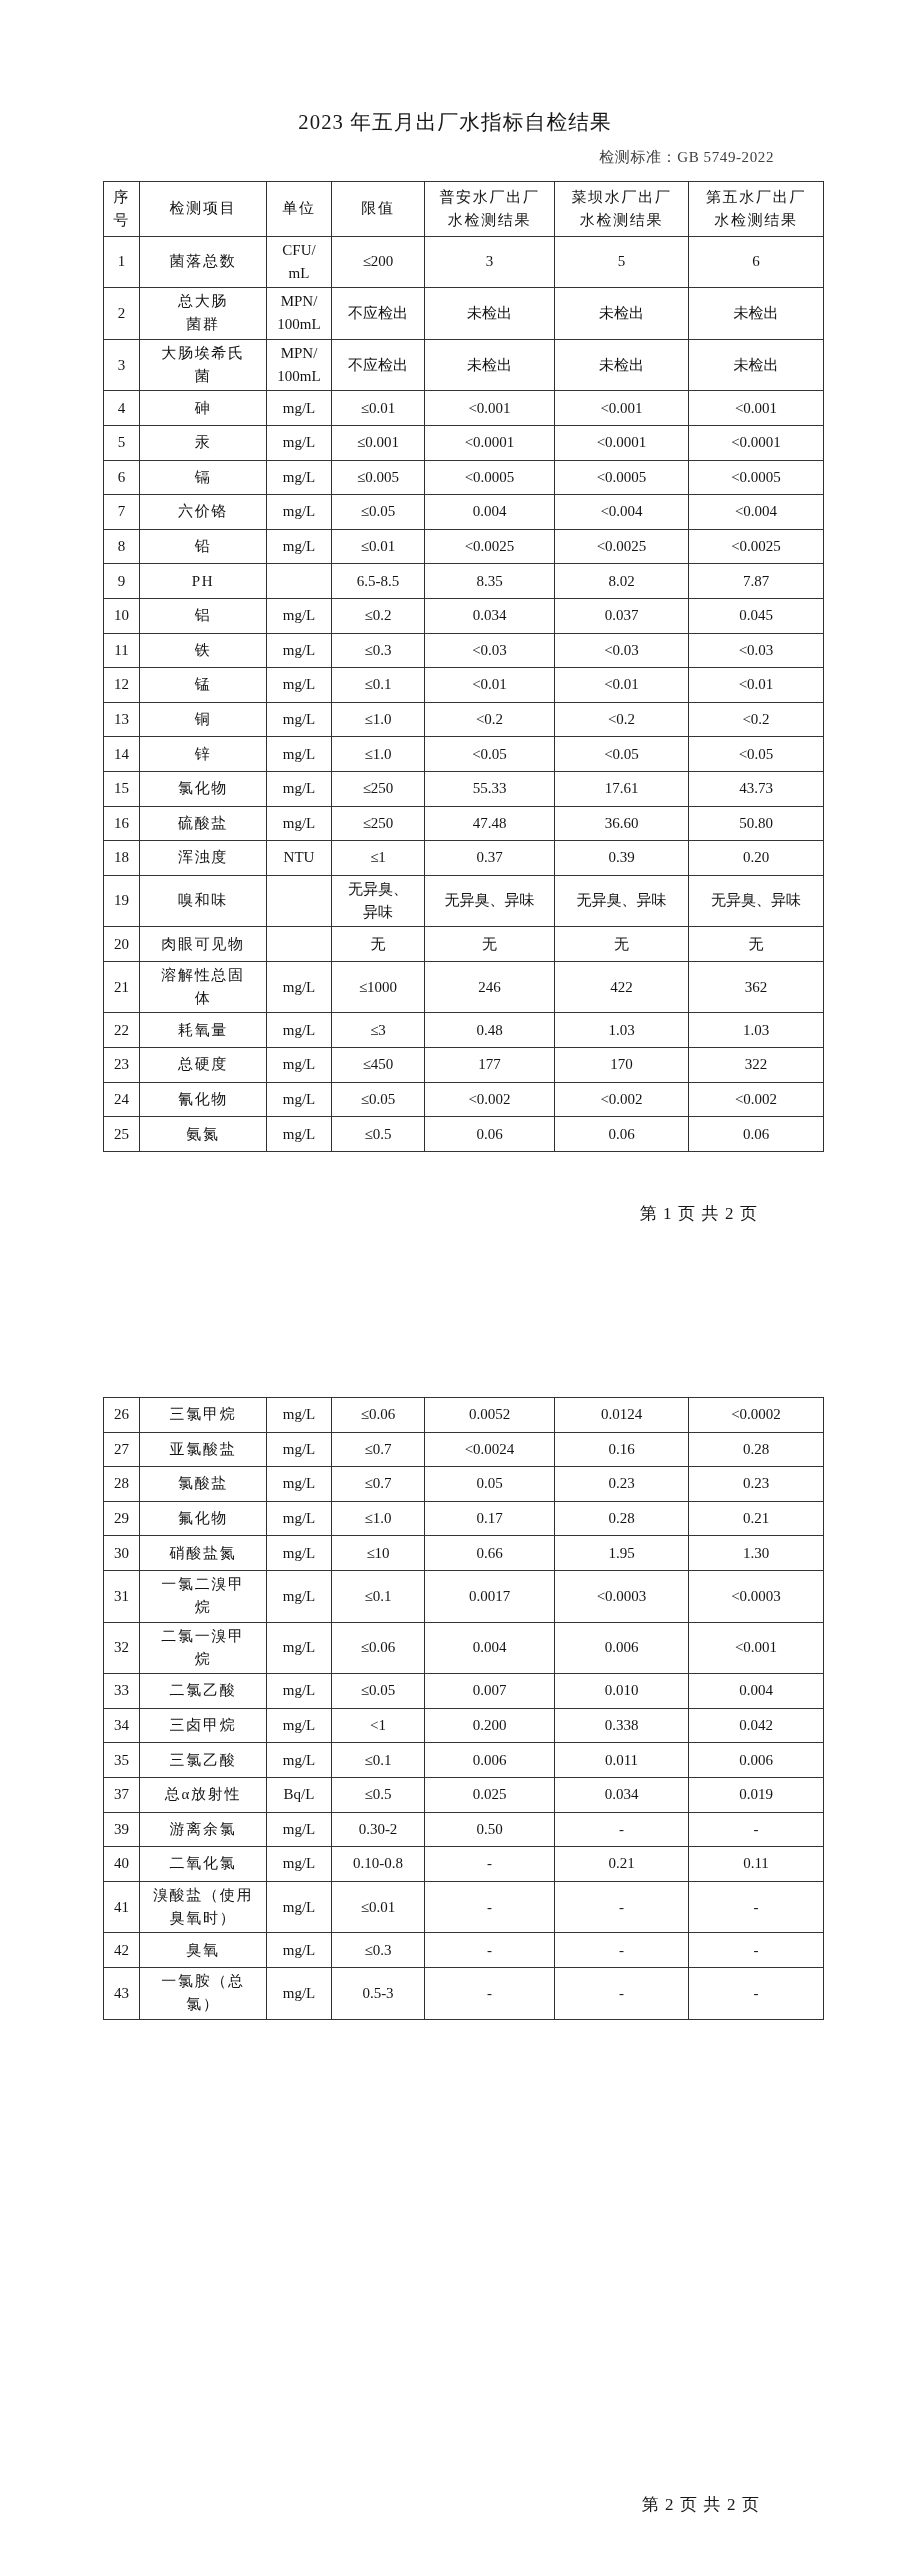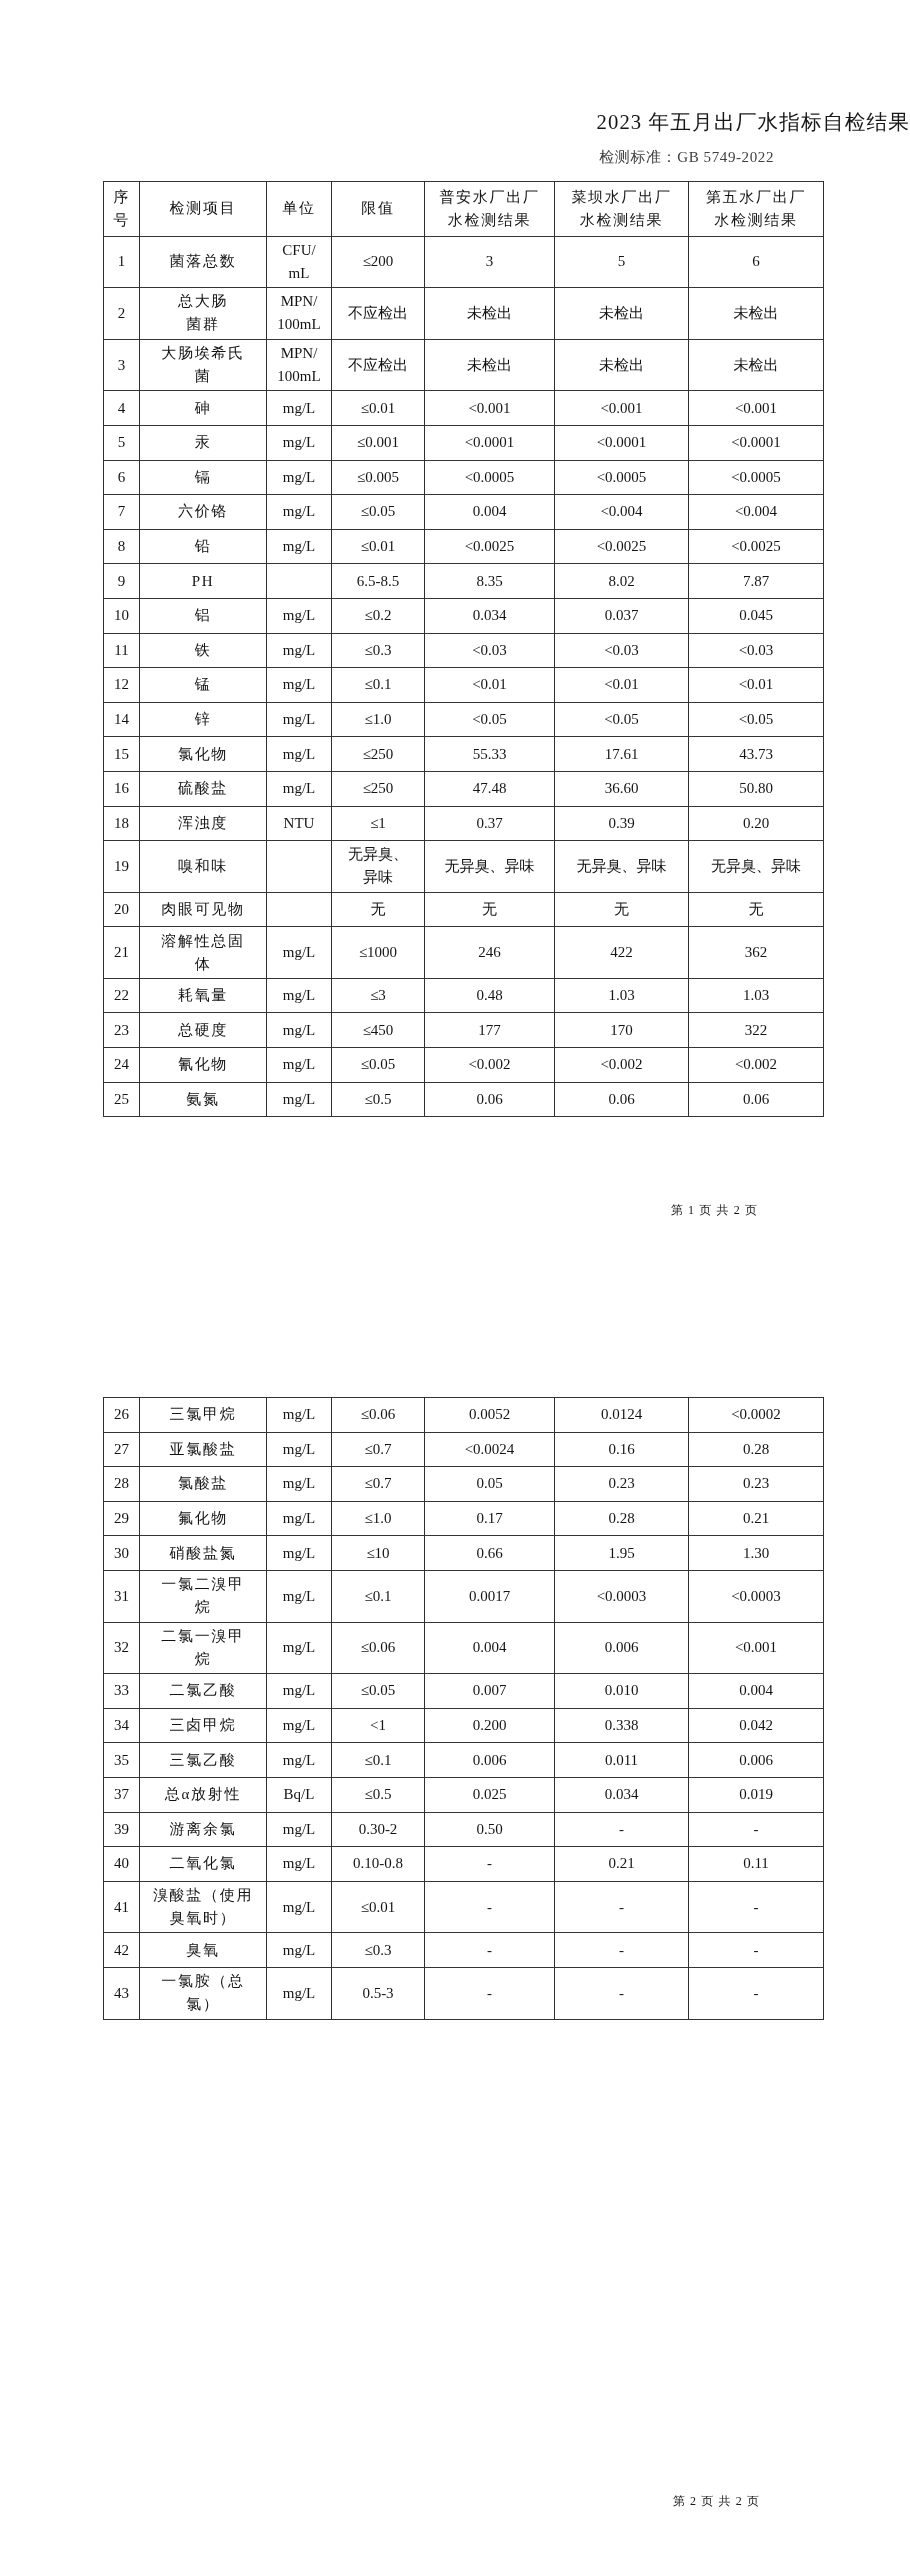--- a/index.html
+++ b/index.html
@@ -15,21 +15,21 @@
     font-family: "Liberation Serif", "DejaVu Serif", serif;
     color: #141414;
     overflow: hidden;
   }
   .doc-title {
     position: absolute;
     top: 108px;
     left: 0;
     width: 100%;
     margin: 0;
-    text-align: right;
+    text-align: center;
     font-size: 20.7px;
     font-weight: normal;
     letter-spacing: 1.1px;
     color: #171717;
   }
   .doc-subtitle {
     position: absolute;
     top: 148px;
     right: 136px;
     font-size: 15px;
@@ -63,21 +63,21 @@
     overflow: hidden;
   }
   table.report th {
     height: 49px;
     letter-spacing: 1.7px;
   }
   table.report td { height: 29px; }
   table.report td.c1 { letter-spacing: 1.7px; }
   .page-footer {
     position: absolute;
-    font-size: 12px;
+    font-size: 17px;
     letter-spacing: 1.1px;
     color: #171717;
   }
   .footer-1 { top: 1202px; right: 152px; }
   .footer-2 { top: 2493px; right: 150px; }
 </style>
 </head>
 <body>
 
 <div class="page">
@@ -219,20 +219,29 @@
         <tr>
           <td class="c0">12</td>
           <td class="c1">锰</td>
           <td class="c2">mg/L</td>
           <td class="c3">≤0.1</td>
           <td class="c4">&lt;0.01</td>
           <td class="c5">&lt;0.01</td>
           <td class="c6">&lt;0.01</td>
         </tr>
         <tr>
+          <td class="c0">13</td>
+          <td class="c1">铜</td>
+          <td class="c2">mg/L</td>
+          <td class="c3">≤1.0</td>
+          <td class="c4">&lt;0.2</td>
+          <td class="c5">&lt;0.2</td>
+          <td class="c6">&lt;0.2</td>
+        </tr>
+        <tr>
           <td class="c0">14</td>
           <td class="c1">锌</td>
           <td class="c2">mg/L</td>
           <td class="c3">≤1.0</td>
           <td class="c4">&lt;0.05</td>
           <td class="c5">&lt;0.05</td>
           <td class="c6">&lt;0.05</td>
         </tr>
         <tr>
           <td class="c0">15</td>

